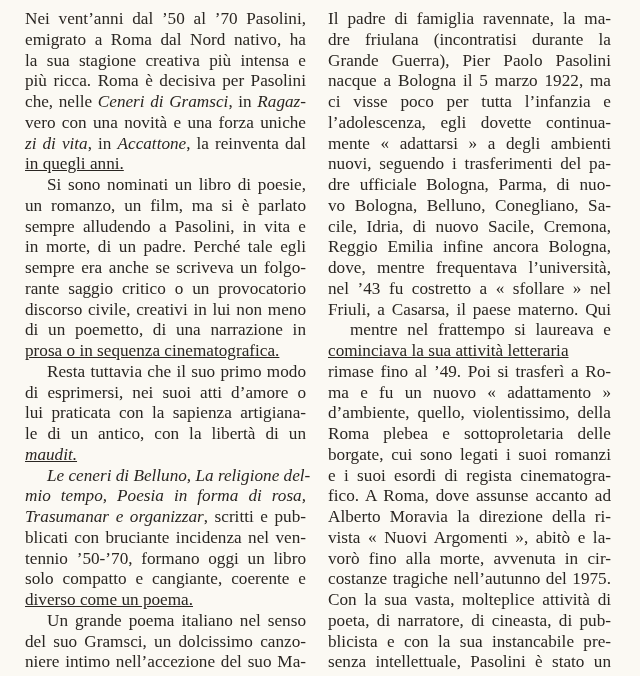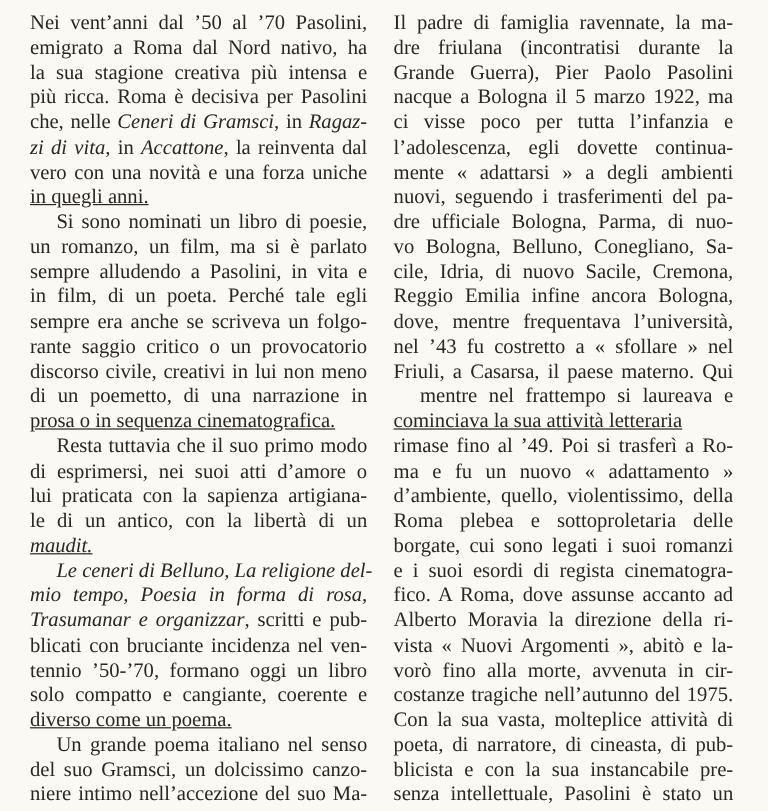--- a/index.html
+++ b/index.html
@@ -40,30 +40,30 @@
 <div class="page">
 
   <div class="col col-left">
 
     <div>
       <span class="line">Nei vent’anni dal ’50 al ’70 Pasolini,</span>
       <span class="line">emigrato a Roma dal Nord nativo, ha</span>
       <span class="line">la sua stagione creativa più intensa e</span>
       <span class="line">più ricca. Roma è decisiva per Pasolini</span>
       <span class="line rich">che, nelle <span class="i">Ceneri di Gramsci</span>, in <span class="i">Ragaz-</span></span>
+      <span class="line">vero con una novità e una forza uniche</span>
       <span class="line rich"><span class="i">zi di vita</span>, in <span class="i">Accattone</span>, la reinventa dal</span>
-      <span class="line">vero con una novità e una forza uniche</span>
       <span class="line last">in quegli anni.</span>
     </div>
 
     <div>
       <span class="line indent">Si sono nominati un libro di poesie,</span>
       <span class="line">un romanzo, un film, ma si è parlato</span>
       <span class="line">sempre alludendo a Pasolini, in vita e</span>
-      <span class="line">in film, di un poeta. Perché tale egli</span>
+      <span class="line">in morte, di un padre. Perché tale egli</span>
       <span class="line">sempre era anche se scriveva un folgo-</span>
       <span class="line">rante saggio critico o un provocatorio</span>
       <span class="line">discorso civile, creativi in lui non meno</span>
       <span class="line">di un poemetto, di una narrazione in</span>
       <span class="line last">prosa o in sequenza cinematografica.</span>
     </div>
 
     <div>
       <span class="line indent">Resta tuttavia che il suo primo modo</span>
       <span class="line">di esprimersi, nei suoi atti d’amore o</span>

